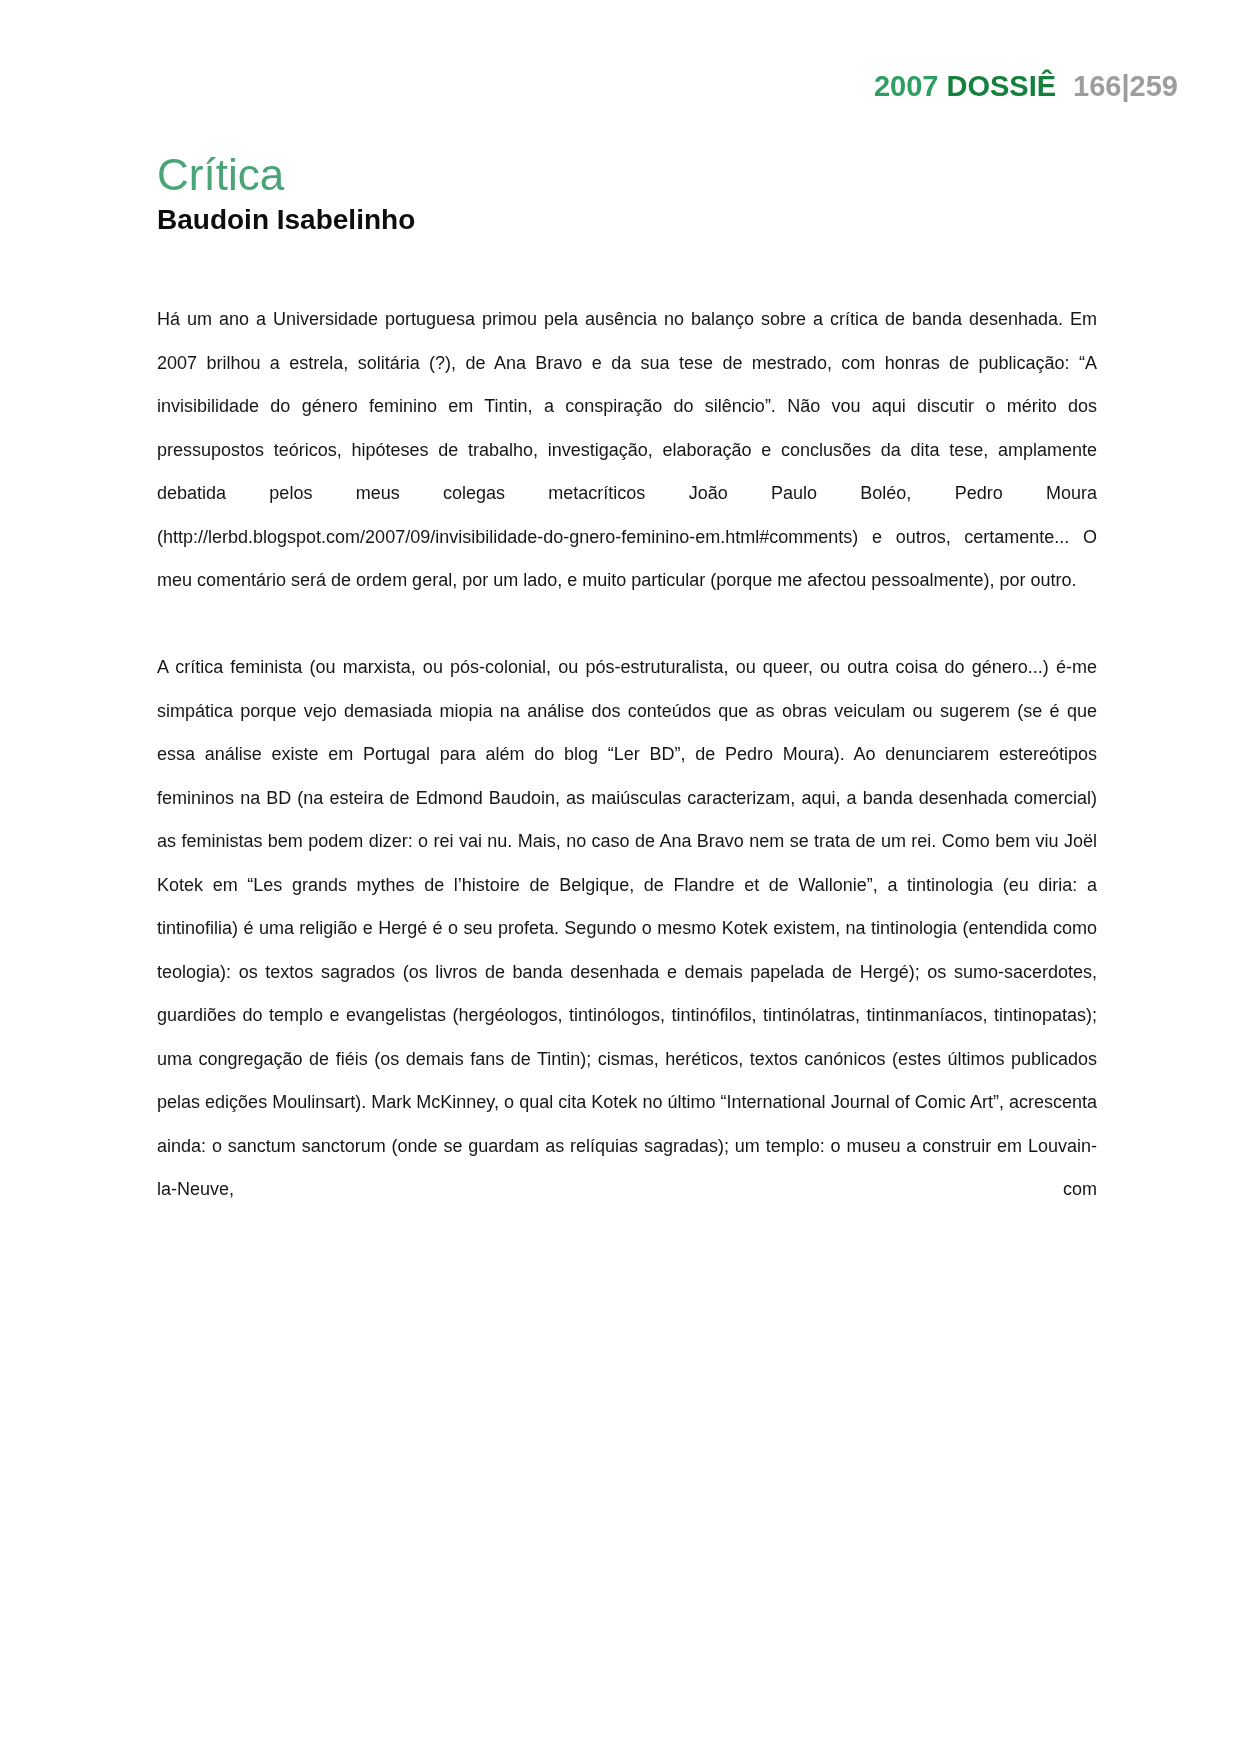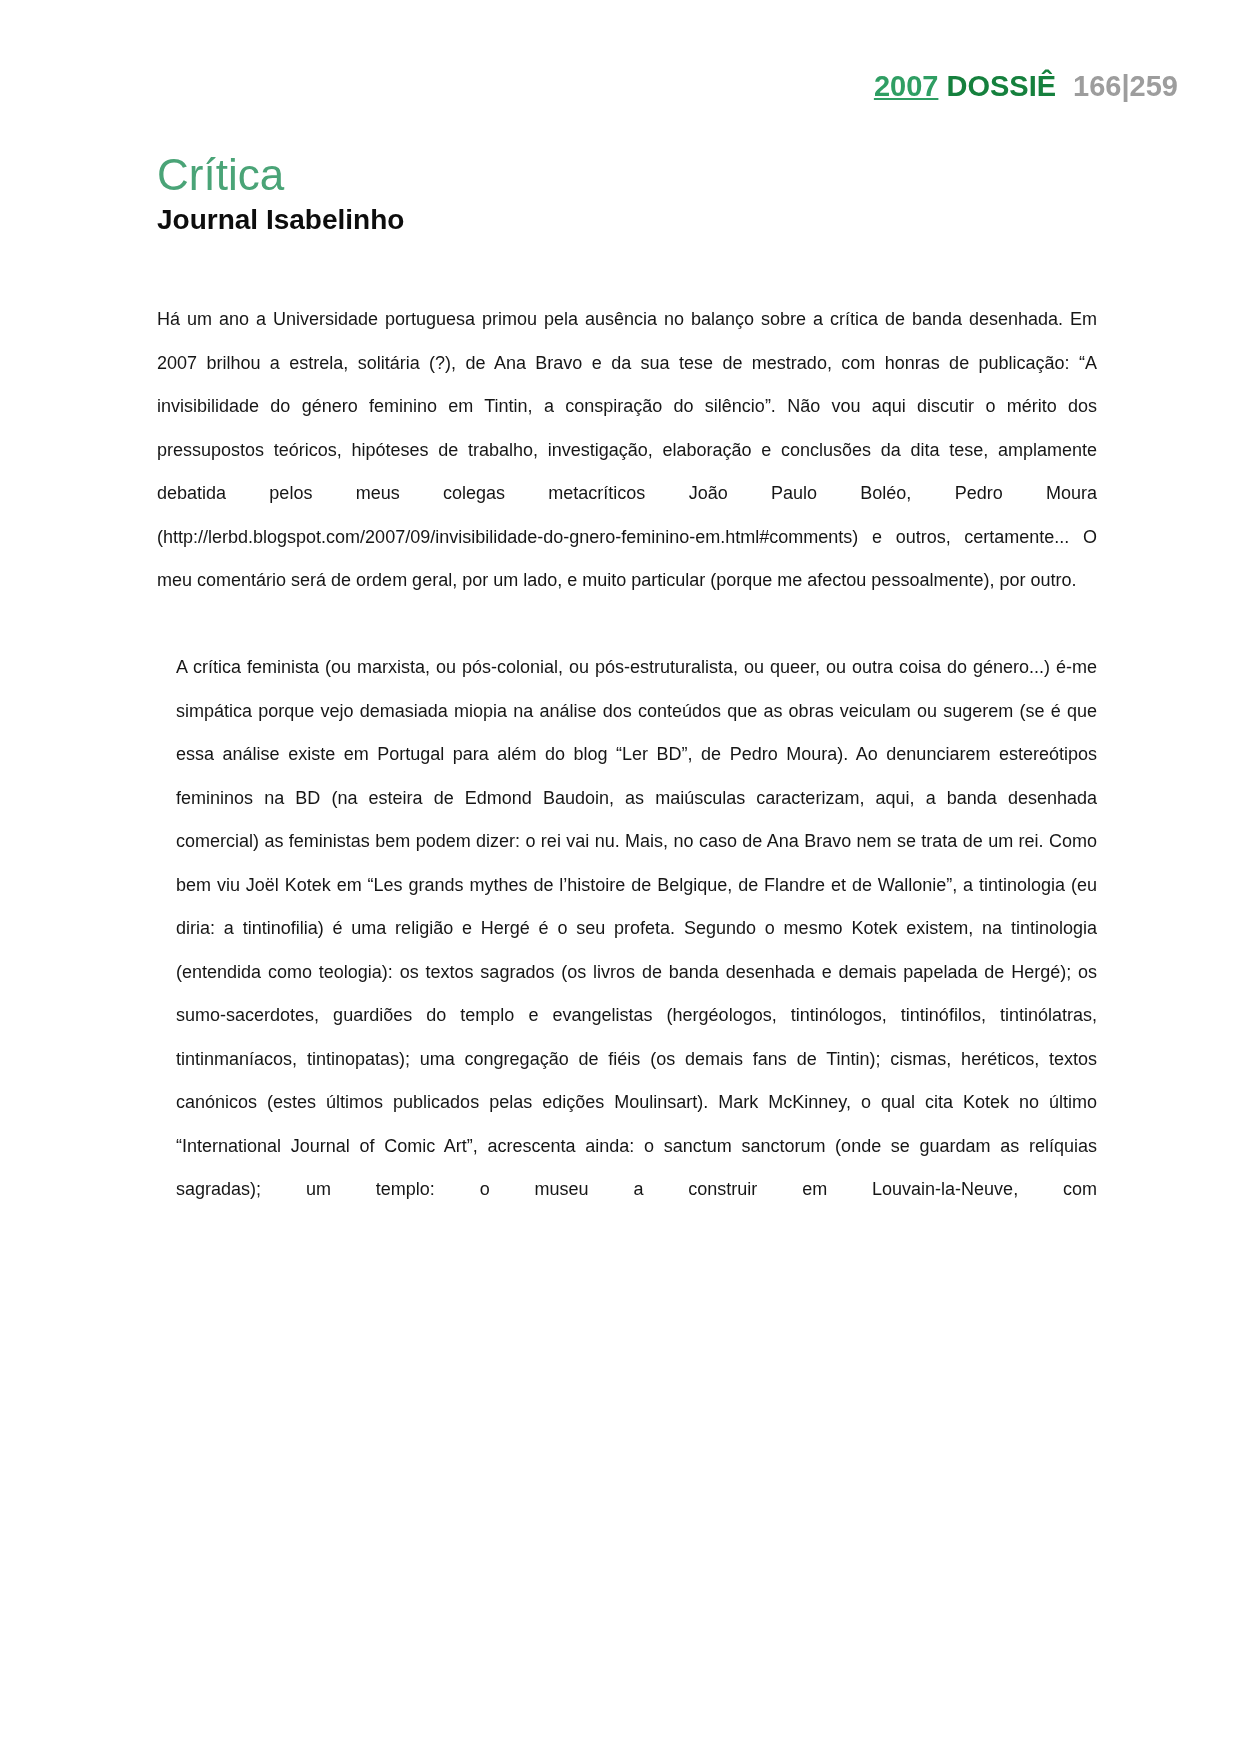--- a/index.html
+++ b/index.html
@@ -21,21 +21,21 @@
   }
   .page-header {
     position: absolute;
     top: 72px;
     right: 64px;
     font-size: 29px;
     font-weight: 700;
     line-height: 1;
     white-space: nowrap;
   }
-  .page-header .year { color: var(--accent-green); text-decoration: underline; }
+  .page-header .year { color: var(--accent-green); }
   .page-header .section { color: #15803d; }
   .page-header .pages { color: var(--muted-gray); margin-left: 9px; }
   .article-title {
     position: absolute;
     top: 138px;
     left: 157px;
     font-size: 44px;
     font-weight: 400;
     line-height: 1;
     color: var(--title-green);
@@ -54,37 +54,37 @@
     position: absolute;
     top: 298px;
     left: 157px;
     width: 940px;
     font-size: 18px;
     line-height: 43.5px;
     color: var(--ink);
     text-align: justify;
   }
   .article-body p { margin: 0; }
-  .article-body p + p { margin-top: 43.5px; margin-left: 19px; }
+  .article-body p + p { margin-top: 43.5px; }
   
   .article-body p.continued { text-align-last: justify; }
 </style>
 </head>
 <body>
 
 <div class="page">
 
   <div class="page-header">
     <span class="year">2007</span>
     <span class="section">DOSSIÊ</span>
     <span class="pages">166|259</span>
   </div>
 
   <h1 class="article-title">Crítica</h1>
 
-  <div class="article-author">Journal Isabelinho</div>
+  <div class="article-author">Baudoin Isabelinho</div>
 
   <div class="article-body">
     <p>Há um ano a Universidade portuguesa primou pela ausência no balanço sobre a crítica de banda desenhada. Em 2007 brilhou a estrela, solitária (?), de Ana Bravo e da sua tese de mestrado, com honras de publicação: “A invisibilidade do género feminino em Tintin, a conspiração do silêncio”. Não vou aqui discutir o mérito dos pressupostos teóricos, hipóteses de trabalho, investigação, elaboração e conclusões da dita tese, amplamente debatida pelos meus colegas metacríticos João Paulo Boléo, Pedro Moura (http://lerbd.blogspot.com/2007/09/invisibilidade-do-gnero-feminino-em.html#comments) e outros, certamente... O meu comentário será de ordem geral, por um lado, e muito particular (porque me afectou pessoalmente), por outro.</p>
     <p class="continued">A crítica feminista (ou marxista, ou pós-colonial, ou pós-estruturalista, ou queer, ou outra coisa do género...) é-me simpática porque vejo demasiada miopia na análise dos conteúdos que as obras veiculam ou sugerem (se é que essa análise existe em Portugal para além do blog “Ler BD”, de Pedro Moura). Ao denunciarem estereótipos femininos na BD (na esteira de Edmond Baudoin, as maiúsculas caracterizam, aqui, a banda desenhada comercial) as feministas bem podem dizer: o rei vai nu. Mais, no caso de Ana Bravo nem se trata de um rei. Como bem viu Joël Kotek em “Les grands mythes de l’histoire de Belgique, de Flandre et de Wallonie”, a tintinologia (eu diria: a tintinofilia) é uma religião e Hergé é o seu profeta. Segundo o mesmo Kotek existem, na tintinologia (entendida como teologia): os textos sagrados (os livros de banda desenhada e demais papelada de Hergé); os sumo-sacerdotes, guardiões do templo e evangelistas (hergéologos, tintinólogos, tintinófilos, tintinólatras, tintinmaníacos, tintinopatas); uma congregação de fiéis (os demais fans de Tintin); cismas, heréticos, textos canónicos (estes últimos publicados pelas edições Moulinsart). Mark McKinney, o qual cita Kotek no último “International Journal of Comic Art”, acrescenta ainda: o sanctum sanctorum (onde se guardam as relíquias sagradas); um templo: o museu a construir em Louvain-la-Neuve, com</p>
   </div>
 
 </div>
 
 </body></html>

